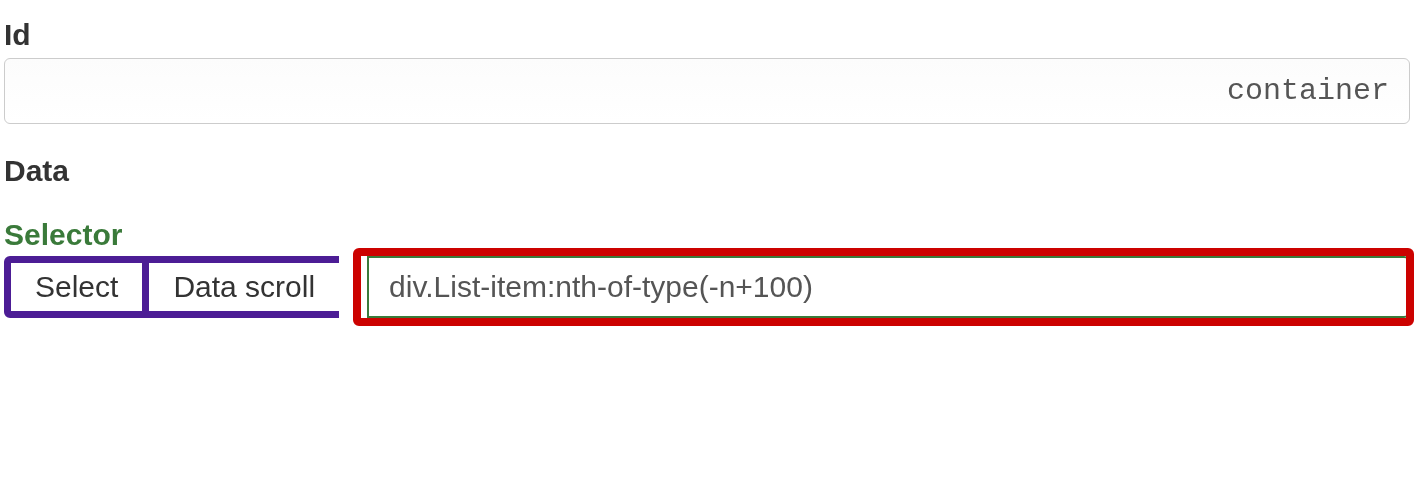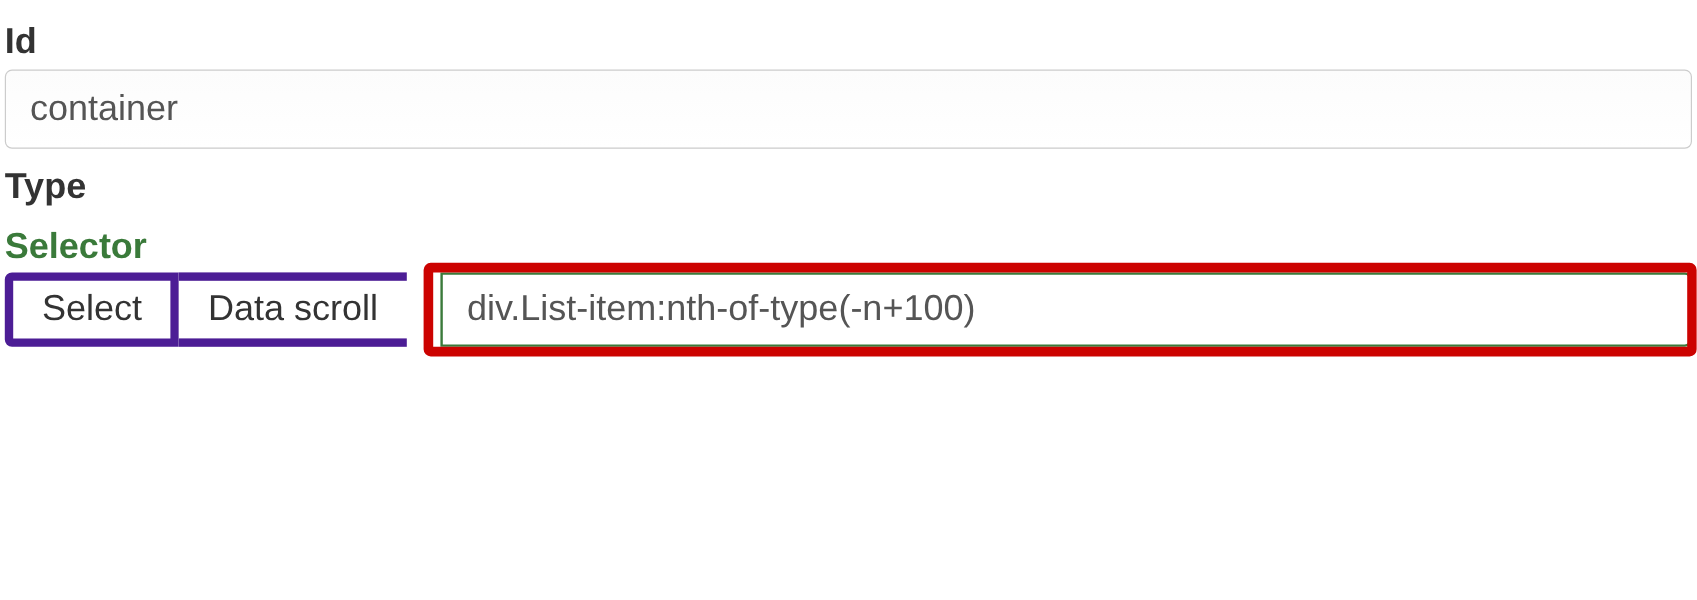--- a/index.html
+++ b/index.html
@@ -34,24 +34,25 @@
   .text-input {
     width: 100%;
     height: 66px;
     border: 1px solid #cccccc;
     border-radius: 6px;
     padding: 0 20px;
     font-size: 30px;
     color: #555555;
     background: linear-gradient(to bottom, #fcfcfc 0%, #ffffff 100%);
     outline: none;
-    font-family: Liberation Sans, sans-serif;
+    font-family: Liberation Mono, monospace;
+    text-align: right;
   }
   .field-group {
-    margin-bottom: 15px;
+    margin-bottom: 30px;
   }
   .selector-row {
     display: flex;
     align-items: stretch;
     width: 100%;
   }
   .btn-group {
     display: flex;
     align-items: stretch;
   }
@@ -115,21 +116,21 @@
 <body>
 
 <div class="form-container">
 
   <div class="field-group">
     <label class="field-label">Id</label>
     <input type="text" class="text-input" value="container" style="">
   </div>
 
   <div class="field-group">
-    <label class="field-label">Type</label>
+    <label class="field-label">Data</label>
   </div>
 
   <div>
     <label class="field-label-green">Selector</label>
     <div class="selector-row">
       <div class="btn-group">
         <button class="btn">Select</button>
         <button class="btn">Data scroll</button>
       </div>
       <div class="selector-input-wrap">

